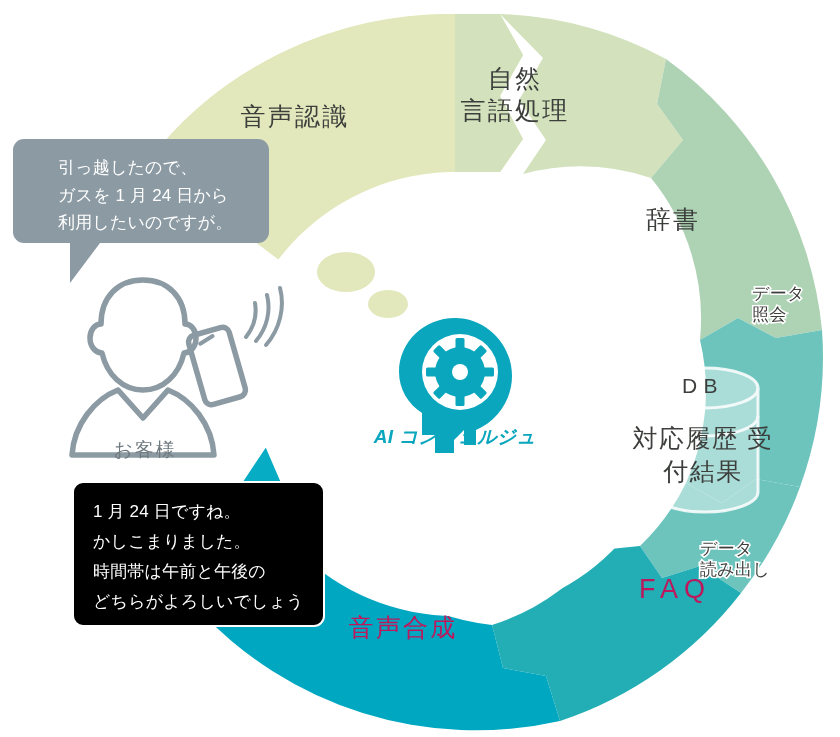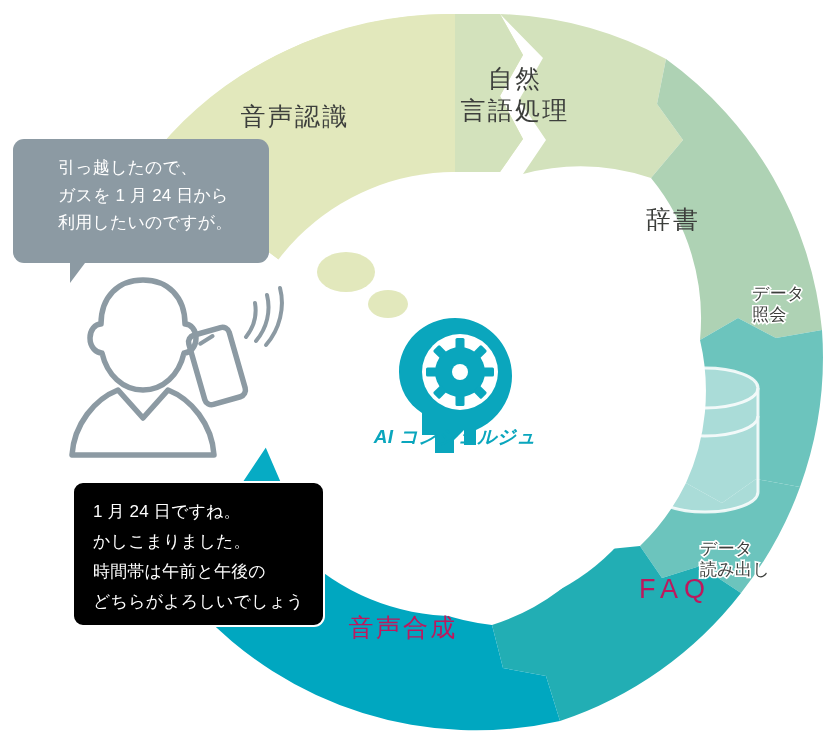--- a/index.html
+++ b/index.html
@@ -94,21 +94,21 @@
   }
   .bubble .btxt {
     display: block;
     white-space: pre-line;
     line-height: 1.62;
     font-size: 17px;
     letter-spacing: 0.01em;
   }
   #bubble-customer {
     left: 13px; top: 139px;
-    width: 256px; height: 124px;
+    width: 256px; height: 104px;
     background: #8c9aa3;
     padding: 15px 0 0 45px;
   }
   #bubble-ai {
     left: 72px; top: 481px;
     width: 253px; height: 146px;
     background: #000000;
     border: 2px solid #ffffff;
     padding: 14px 0 0 19px;
   }
@@ -298,38 +298,44 @@
 言語処理</div>
 
   <div class="seg-label dark" id="lbl-asr">音声認識</div>
 
   <div class="seg-label dark" id="lbl-dic">辞書</div>
 
   <div class="seg-label light" id="lbl-faq">FAQ</div>
 
   <div class="seg-label light" id="lbl-tts">音声合成</div>
 
+  <div id="db-text">
+    <span class="db-title">DB</span>
+    <span class="db-line">対応履歴
+受付結果</span>
+  </div>
 
   <div class="outline-label" id="lbl-query">データ
 照会</div>
 
   <div class="outline-label" id="lbl-readout">データ
 読み出し</div>
 
   <div class="bubble" id="bubble-customer">
     <span class="btxt">引っ越したので、
 ガスを 1 月 24 日から
 利用したいのですが。</span>
   </div>
 
   <div class="bubble" id="bubble-ai">
     <span class="btxt">1 月 24 日ですね。
 かしこまりました。
 時間帯は午前と午後の
 どちらがよろしいでしょうか?</span>
   </div>
 
+  <div id="customer-caption">お客様</div>
 
   <div id="logo-word">
     <span class="wm">AI コンシェルジュ</span>
   </div>
 
 </div>
 
 </body></html>

